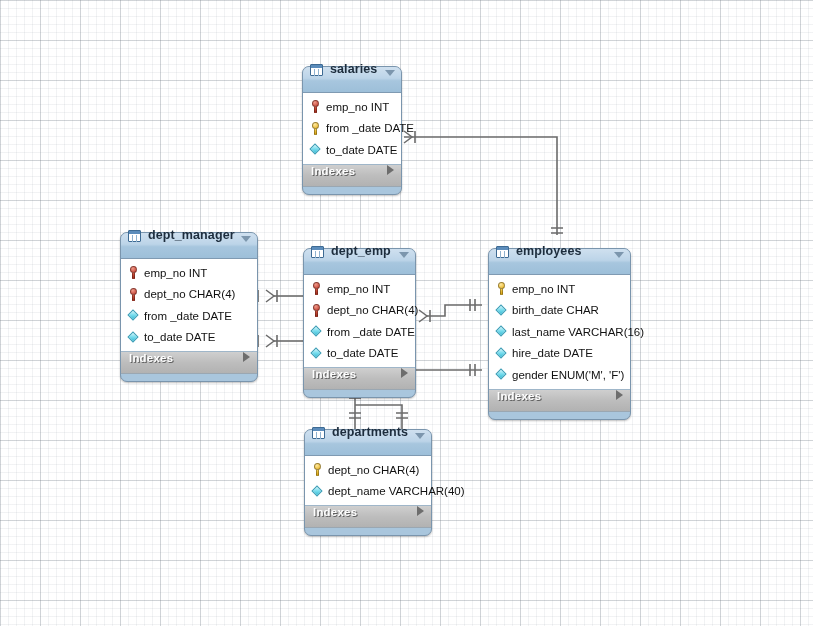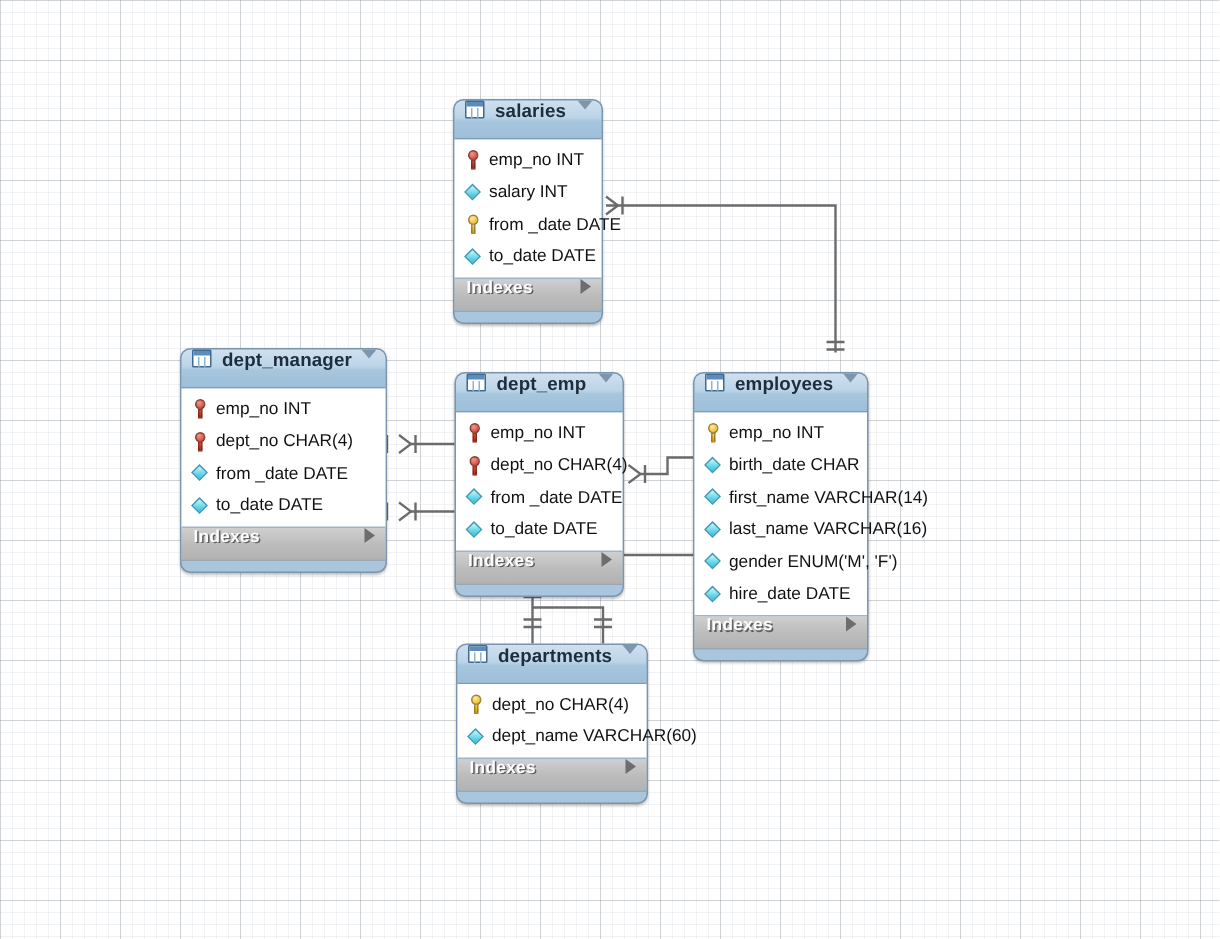--- a/index.html
+++ b/index.html
@@ -29,22 +29,22 @@
     background:#a9c6dd;
     box-shadow:0 1px 2px rgba(0,0,0,.25);
     box-sizing:border-box;
     padding:0 0 7px 0;
   }
   .tbl-head{
     height:26px;
     border-radius:6px 6px 0 0;
     background:linear-gradient(to bottom,#cfe0ef 0%,#bcd4e8 45%,#a7c6de 55%,#9dbfd9 100%);
     border-bottom:1px solid #7f9ab2;
-    display:flex;align-items:flex-start;
-    padding:0 6px 0 7px;
+    display:flex;align-items:flex-end;
+    padding:0 6px 16px 7px;
     box-sizing:border-box;
   }
   .tbl-icon{
     width:13px;height:12px;flex:0 0 auto;margin-right:7px;
     border:1px solid #3d6a93;background:#ffffff;border-radius:1px;
     position:relative;box-sizing:border-box;
   }
   .tbl-icon::before{
     content:"";position:absolute;left:0;right:0;top:0;height:3px;background:#5b8cbb;
   }
@@ -166,26 +166,20 @@
       </div>
       <div class="tbl-body">
         <div class="fld">
           <span class="fic key-pk">
             <i class="k-stem"></i>
             <i class="k-head"></i>
           </span>
           <span>emp_no INT</span>
         </div>
         <div class="fld">
-          <span class="fic">
-            <i class="dia"></i>
-          </span>
-          <span>salary INT</span>
-        </div>
-        <div class="fld">
           <span class="fic key-idx">
             <i class="k-stem"></i>
             <i class="k-head"></i>
           </span>
           <span>from _date DATE</span>
         </div>
         <div class="fld">
           <span class="fic">
             <i class="dia"></i>
           </span>
@@ -268,21 +262,21 @@
             <i class="dia"></i>
           </span>
           <span>to_date DATE</span>
         </div>
       </div>
       <div class="tbl-foot">
         <span class="foot-lbl">Indexes</span>
         <span class="foot-arrow"></span>
       </div>
     </div>
-    <div class="tbl" style="left: 462px; top: 248px; width: 117px;">
+    <div class="tbl" style="left: 488px; top: 248px; width: 143px;">
       <div class="tbl-head">
         <span class="tbl-icon"></span>
         <span class="tbl-title">employees</span>
         <span class="caret"></span>
       </div>
       <div class="tbl-body">
         <div class="fld">
           <span class="fic key-idx">
             <i class="k-stem"></i>
             <i class="k-head"></i>
@@ -292,40 +286,34 @@
         <div class="fld">
           <span class="fic">
             <i class="dia"></i>
           </span>
           <span>birth_date CHAR</span>
         </div>
         <div class="fld">
           <span class="fic">
             <i class="dia"></i>
           </span>
-          <span>first_name VARCHAR(14)</span>
-        </div>
-        <div class="fld">
-          <span class="fic">
-            <i class="dia"></i>
-          </span>
           <span>last_name VARCHAR(16)</span>
         </div>
         <div class="fld">
           <span class="fic">
             <i class="dia"></i>
           </span>
+          <span>hire_date DATE</span>
+        </div>
+        <div class="fld">
+          <span class="fic">
+            <i class="dia"></i>
+          </span>
           <span>gender ENUM('M', 'F')</span>
         </div>
-        <div class="fld">
-          <span class="fic">
-            <i class="dia"></i>
-          </span>
-          <span>hire_date DATE</span>
-        </div>
       </div>
       <div class="tbl-foot">
         <span class="foot-lbl">Indexes</span>
         <span class="foot-arrow"></span>
       </div>
     </div>
     <div class="tbl" style="left: 304px; top: 429px; width: 128px;">
       <div class="tbl-head">
         <span class="tbl-icon"></span>
         <span class="tbl-title">departments</span>
@@ -336,21 +324,21 @@
           <span class="fic key-idx">
             <i class="k-stem"></i>
             <i class="k-head"></i>
           </span>
           <span>dept_no CHAR(4)</span>
         </div>
         <div class="fld">
           <span class="fic">
             <i class="dia"></i>
           </span>
-          <span>dept_name VARCHAR(60)</span>
+          <span>dept_name VARCHAR(40)</span>
         </div>
       </div>
       <div class="tbl-foot">
         <span class="foot-lbl">Indexes</span>
         <span class="foot-arrow"></span>
       </div>
     </div>
   </div>
 
 </body></html>

